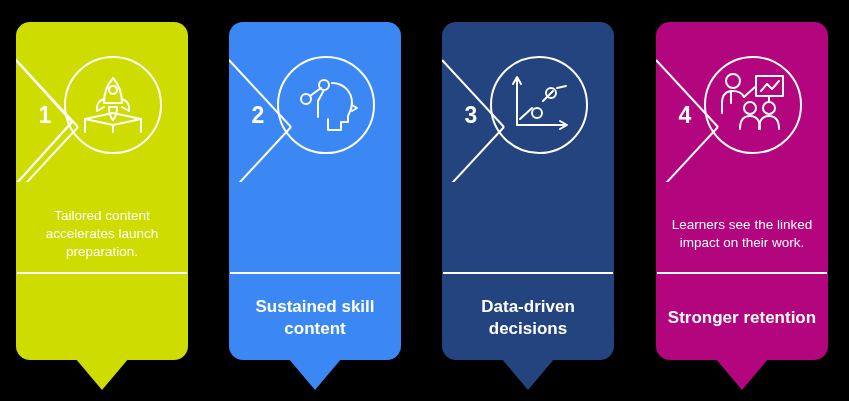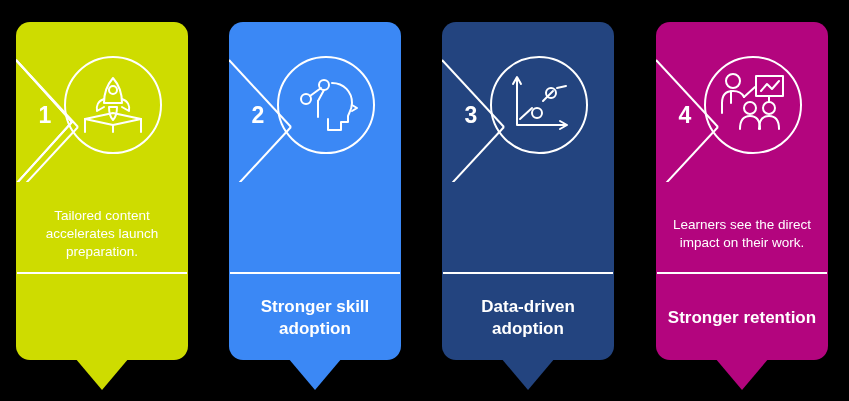--- a/index.html
+++ b/index.html
@@ -143,21 +143,21 @@
           <path d="M26 0 L31 3 L26 6"></path>
           <circle cx="-2" cy="-20" r="5"></circle>
           <circle cx="-20" cy="-6" r="5"></circle>
           <path d="M-16 -9 L-5 -17"></path>
           <path d="M-2 -15 L-8 -4"></path>
           <path d="M-8 -4 L-8 12"></path>
         </g>
       </svg>
       <div class="badge-num">2</div>
       <div class="divider"></div>
-      <div class="label">Stronger skill adoption</div>
+      <div class="label">Sustained skill content</div>
     </div>
   </div>
 
   <div class="card" style="left:442px">
     <div class="pointer" style="border-top-color: rgb(35, 68, 127);"></div>
     <div class="card-body" style="background: rgb(35, 68, 127);">
       <svg class="art" viewBox="0 0 172 160">
         <path d="M0 38 L62 105" fill="none" stroke="#fff" stroke-width="2"></path>
         <path d="M0 172 L62 105" fill="none" stroke="#fff" stroke-width="2"></path>
         <circle cx="97" cy="83" r="48" fill="none" stroke="#fff" stroke-width="2"></circle>
@@ -167,21 +167,21 @@
           <path d="M21 16 L28 20 L21 24"></path>
           <path d="M-19 14 L-7 3"></path>
           <path d="M4 -4 L14 -14"></path>
           <path d="M18 -17 L27 -19"></path>
           <circle cx="-2" cy="8" r="5"></circle>
           <circle cx="12" cy="-12" r="5"></circle>
         </g>
       </svg>
       <div class="badge-num">3</div>
       <div class="divider"></div>
-      <div class="label">Data-driven adoption</div>
+      <div class="label">Data-driven decisions</div>
     </div>
   </div>
 
   <div class="card" style="left:656px">
     <div class="pointer" style="border-top-color: rgb(179, 5, 126);"></div>
     <div class="card-body" style="background: rgb(179, 5, 126);">
       <svg class="art" viewBox="0 0 172 160">
         <path d="M0 38 L62 105" fill="none" stroke="#fff" stroke-width="2"></path>
         <path d="M0 172 L62 105" fill="none" stroke="#fff" stroke-width="2"></path>
         <circle cx="97" cy="83" r="48" fill="none" stroke="#fff" stroke-width="2"></circle>
@@ -193,19 +193,19 @@
           <rect x="3" y="-29" width="27" height="20"></rect>
           <path d="M8 -14 L14 -21 L19 -16 L26 -24"></path>
           <path d="M16 -9 L16 -3"></path>
           <circle cx="-3" cy="3" r="6"></circle>
           <circle cx="16" cy="3" r="6"></circle>
           <path d="M-13 24 C-13 15 -9 11 -3 11 C3 11 7 15 7 24"></path>
           <path d="M6 24 C6 15 10 11 16 11 C22 11 26 15 26 24"></path>
         </g>
       </svg>
       <div class="badge-num">4</div>
-      <div class="desc">Learners see the direct impact on their work.</div>
+      <div class="desc">Learners see the linked impact on their work.</div>
       <div class="divider"></div>
       <div class="label">Stronger retention</div>
     </div>
   </div>
 
 </div>
 
 </body></html>

